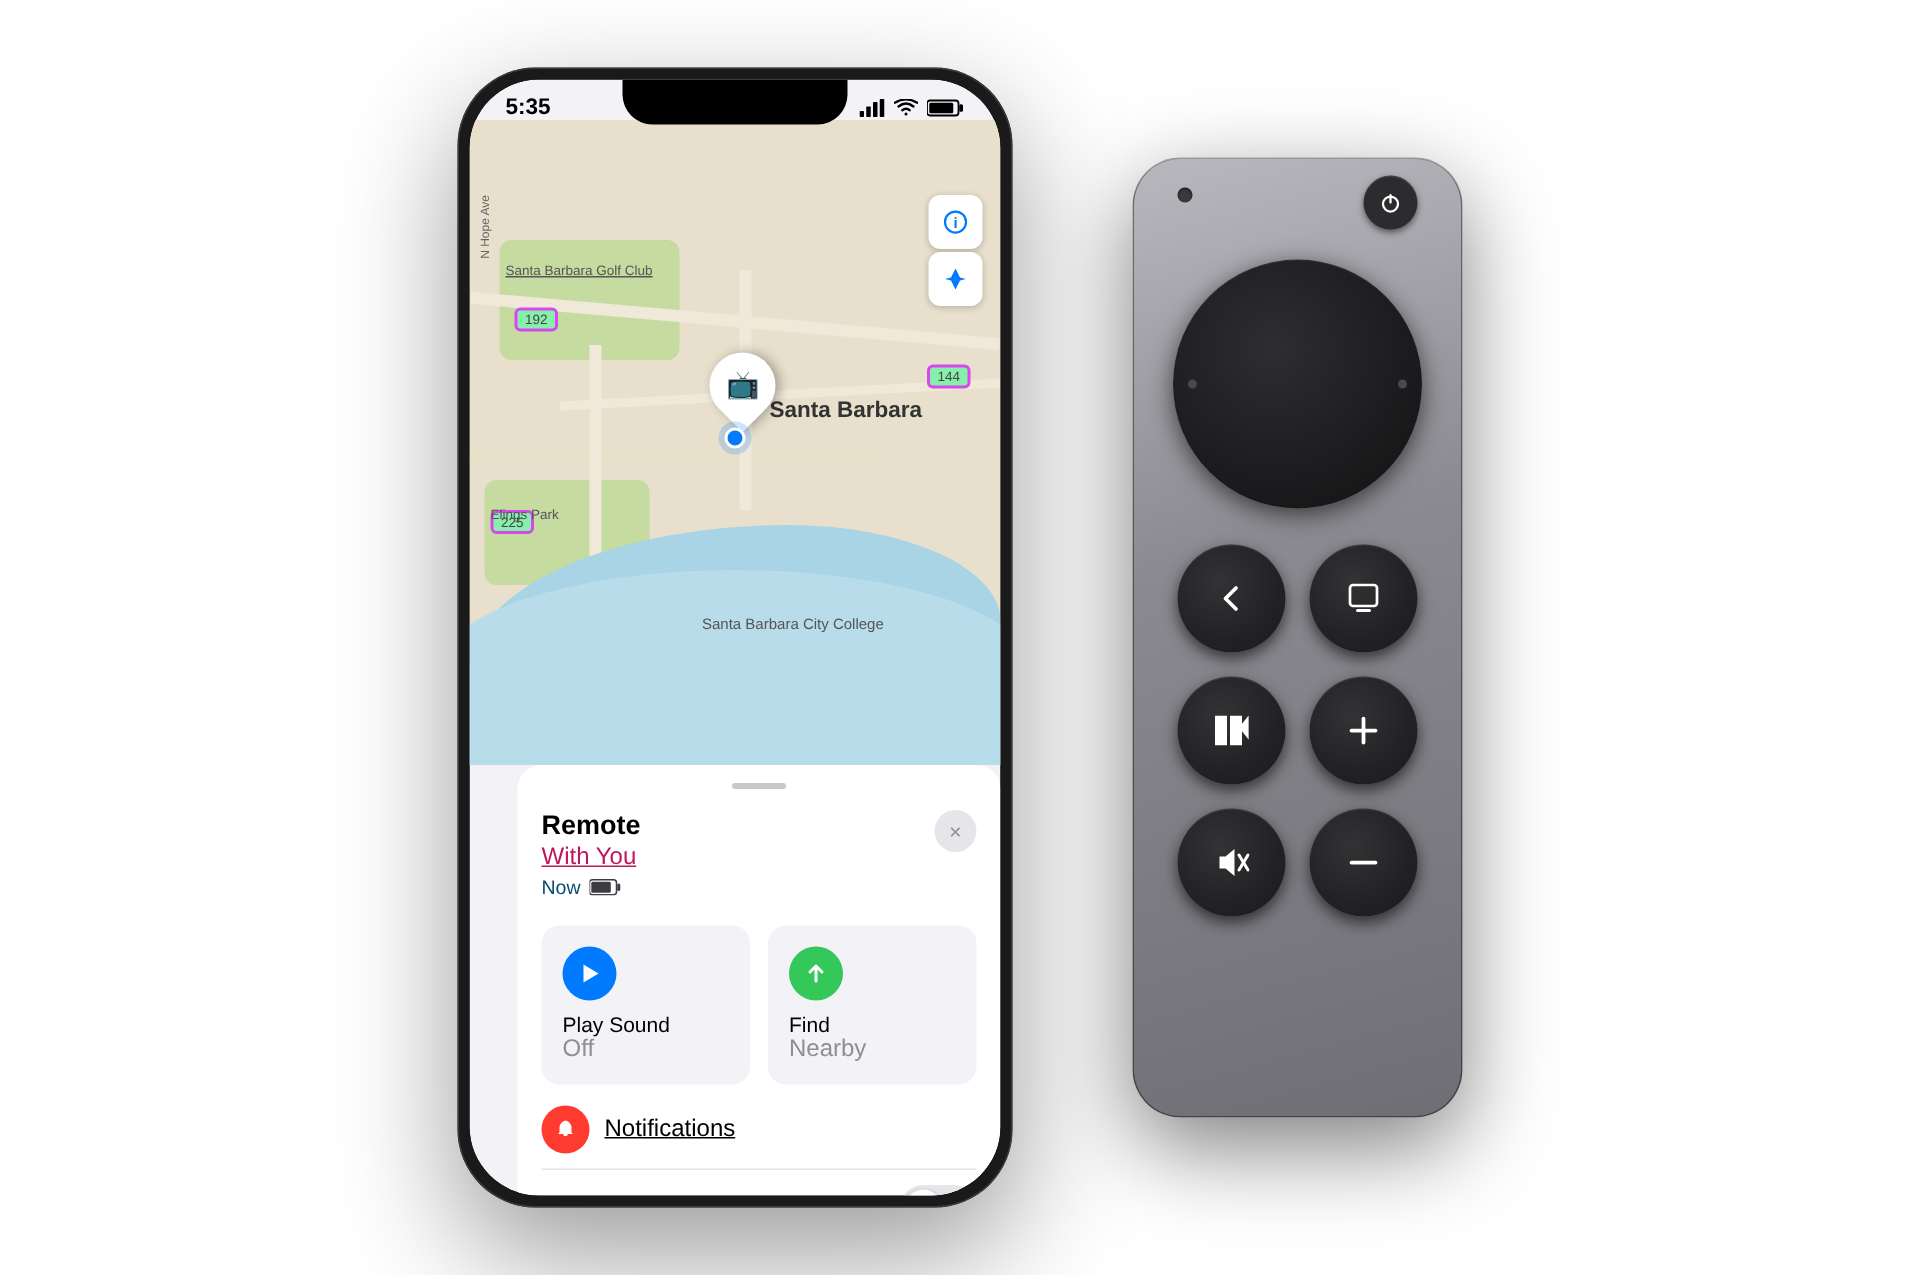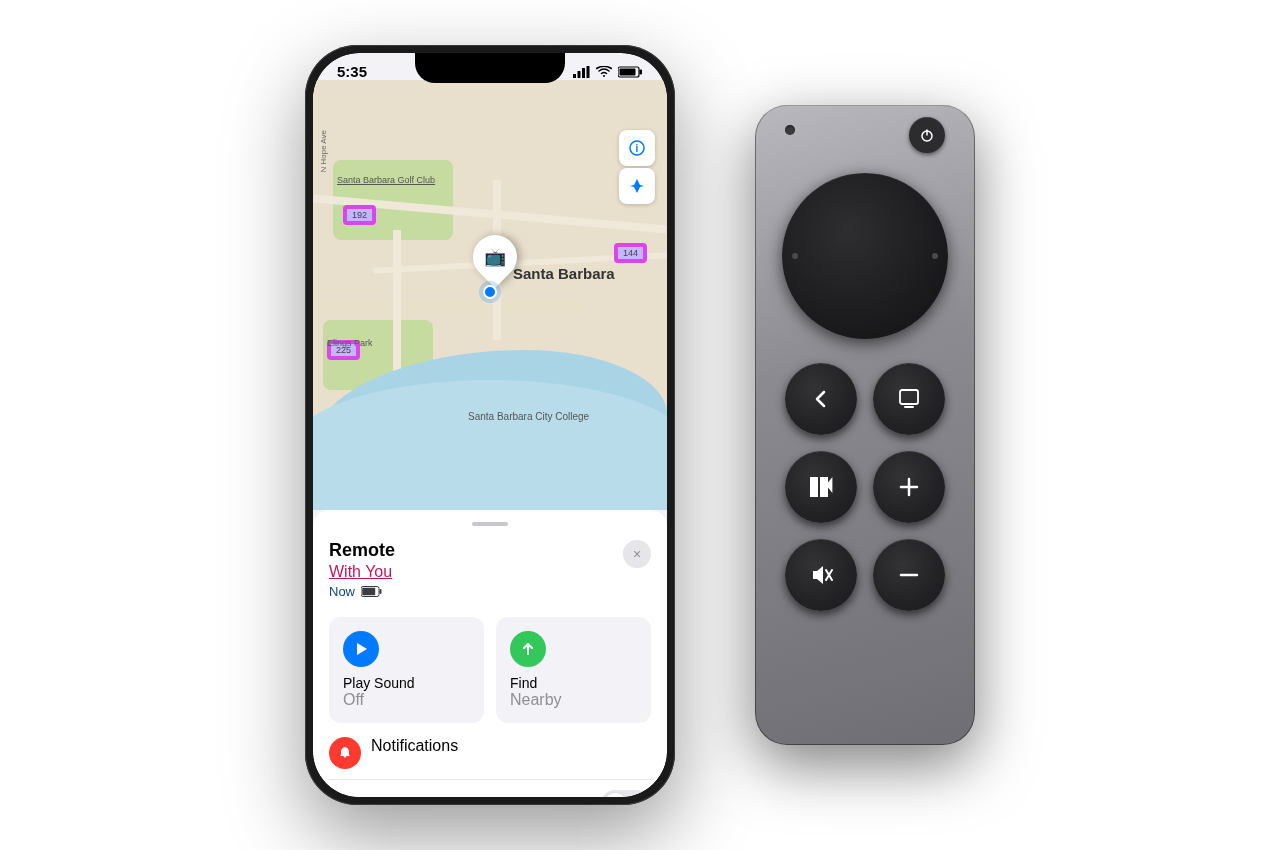--- a/index.html
+++ b/index.html
@@ -174,34 +174,35 @@
       display: flex;
       align-items: center;
       justify-content: center;
       box-shadow: 0 1px 4px rgba(0,0,0,0.2);
       font-size: 16px;
       color: #007aff;
     }
     
     .map-marker {
       position: absolute;
-      background: #c4b5fd;
-      border: 4px solid #d946ef;
+      background: #86efac;
+      border: 2px solid #d946ef;
       border-radius: 4px;
       padding: 1px 5px;
       font-size: 9px;
       color: #444;
     }
 
     
     .bottom-sheet {
       background: white;
       border-radius: 16px 16px 0 0;
       padding: 12px 16px 16px;
       position: relative;
+      margin-left: 32px;
     }
     .sheet-handle {
       width: 36px;
       height: 4px;
       background: #c7c7cc;
       border-radius: 2px;
       margin: 0 auto 14px;
     }
     .sheet-header {
       display: flex;
@@ -274,23 +275,24 @@
       font-weight: 500;
       color: #000;
     }
     .action-subtitle {
       font-size: 16px;
       color: #8e8e93;
     }
     
     .notif-section {
       display: flex;
-      align-items: flex-start;
+      align-items: center;
       gap: 10px;
       margin-bottom: 10px;
+      text-decoration: underline;
     }
     .notif-icon {
       width: 32px;
       height: 32px;
       background: #ff3b30;
       border-radius: 50%;
       display: flex;
       align-items: center;
       justify-content: center;
       color: white;

